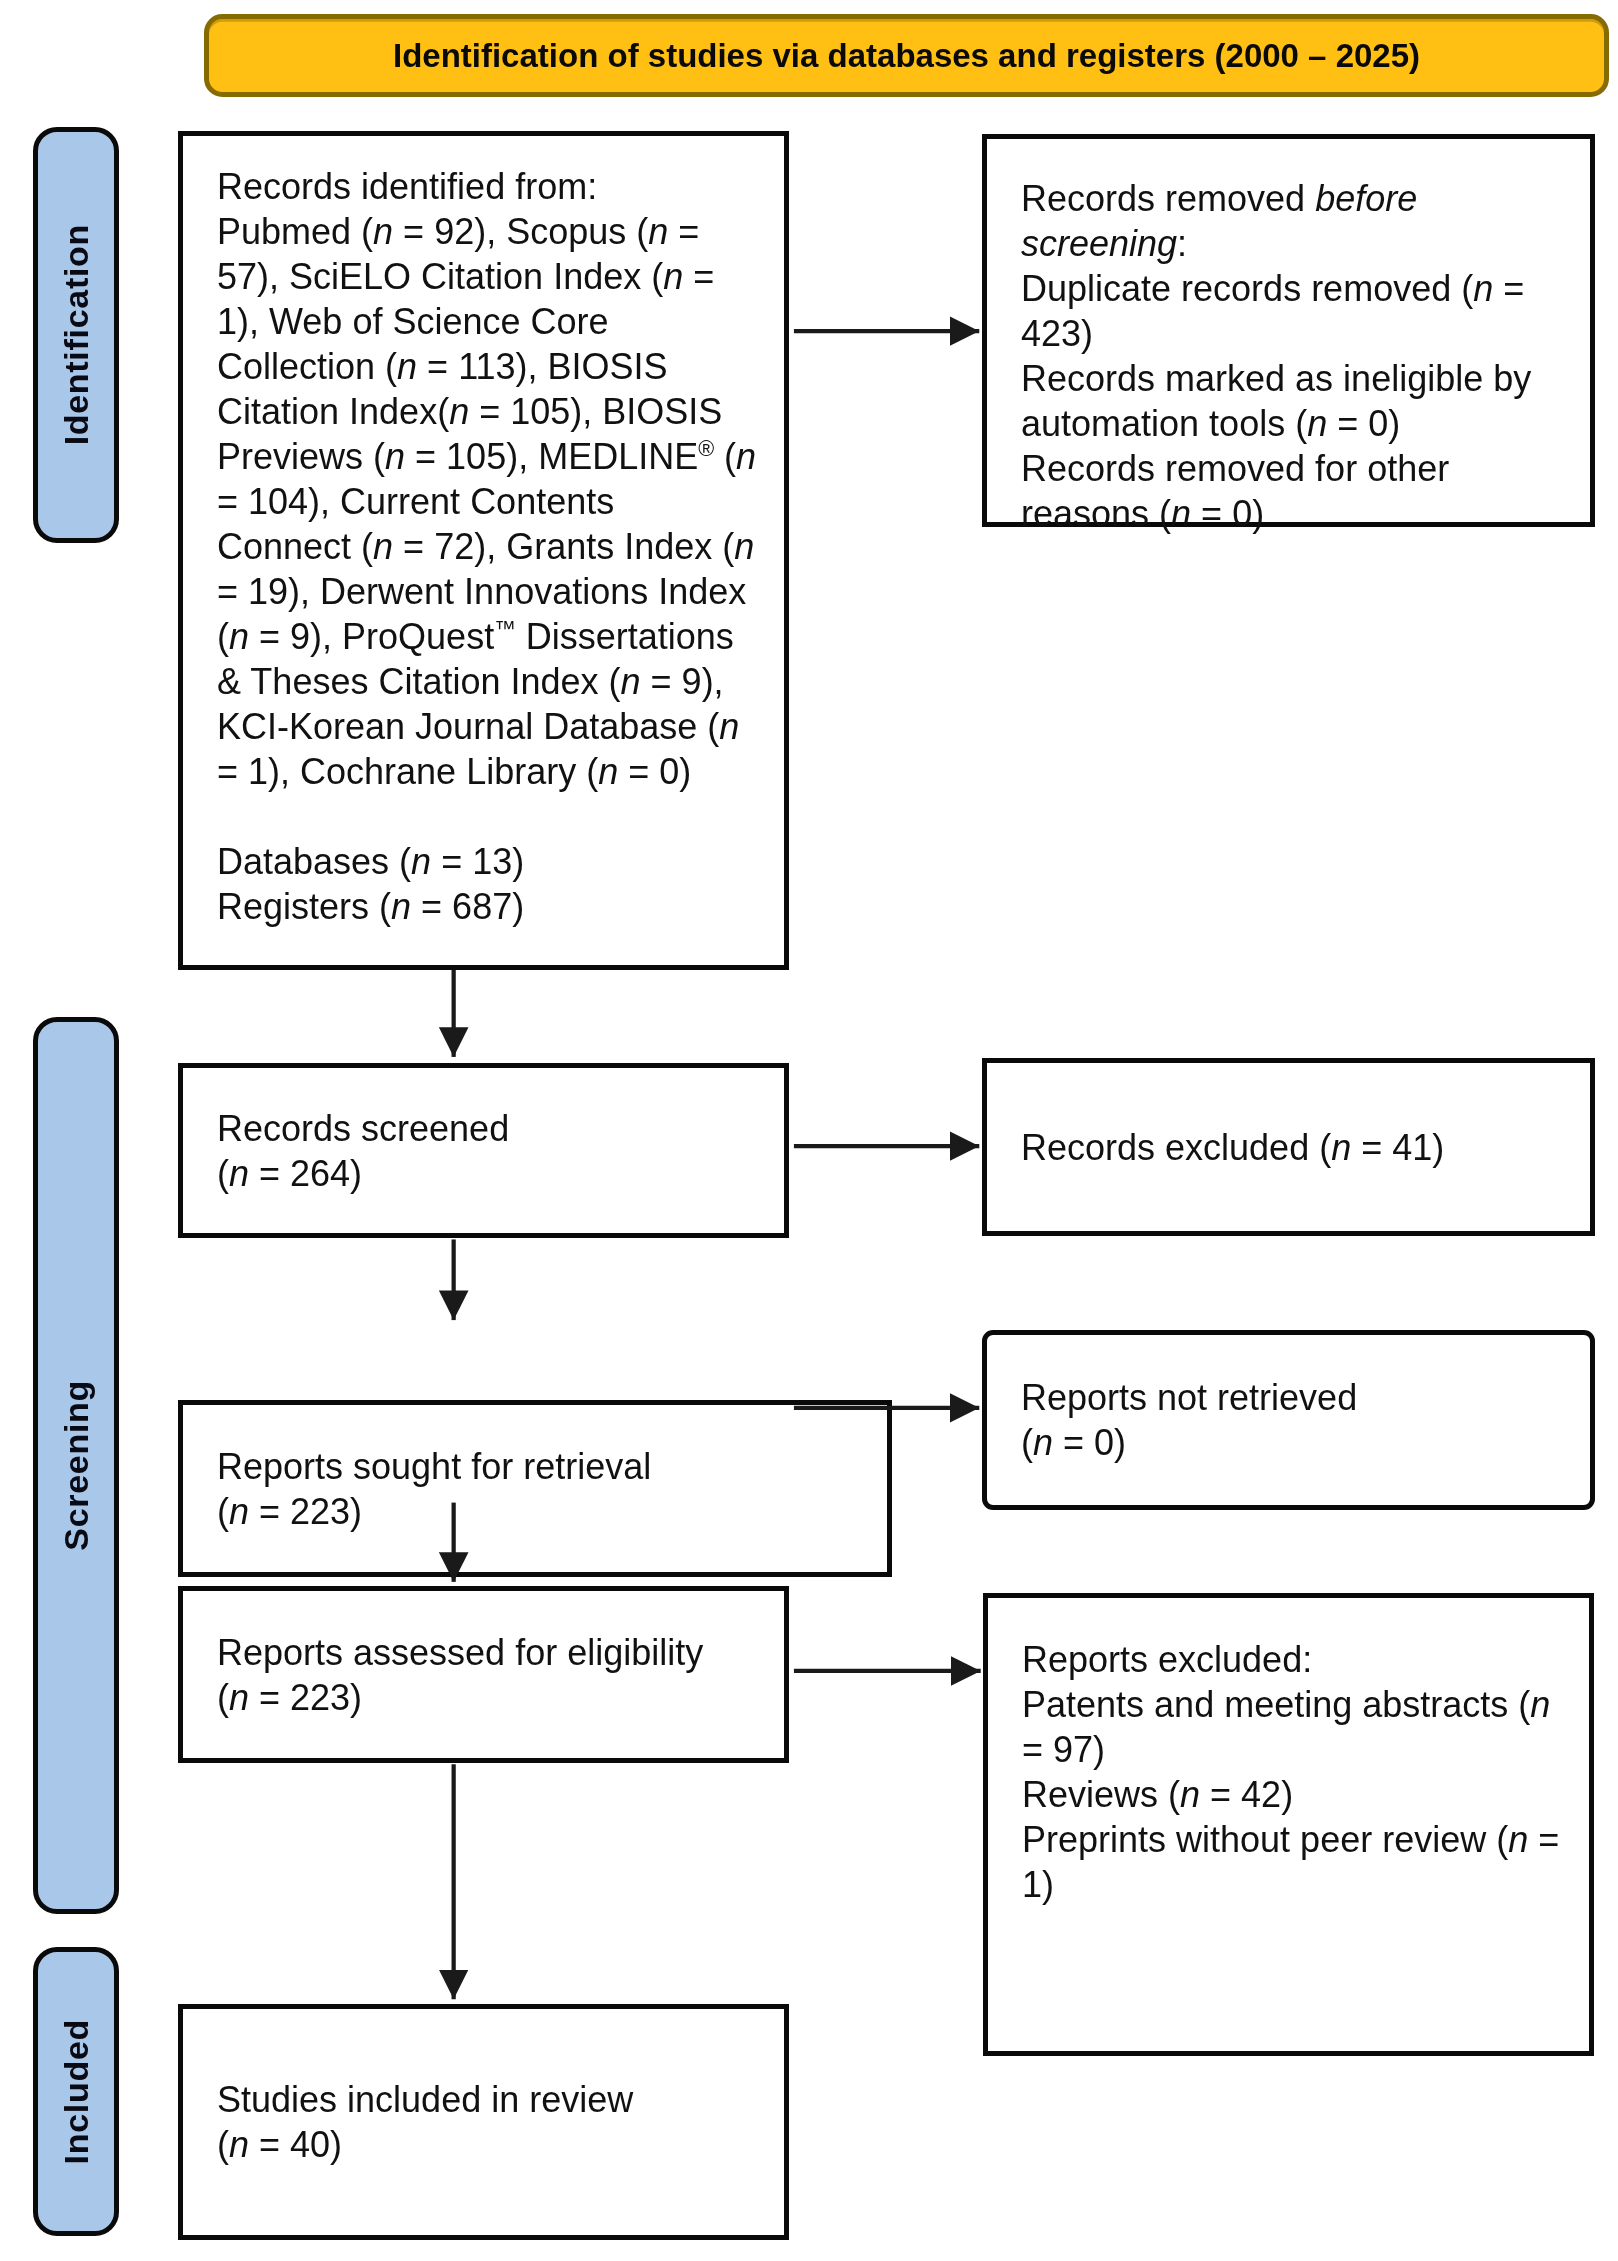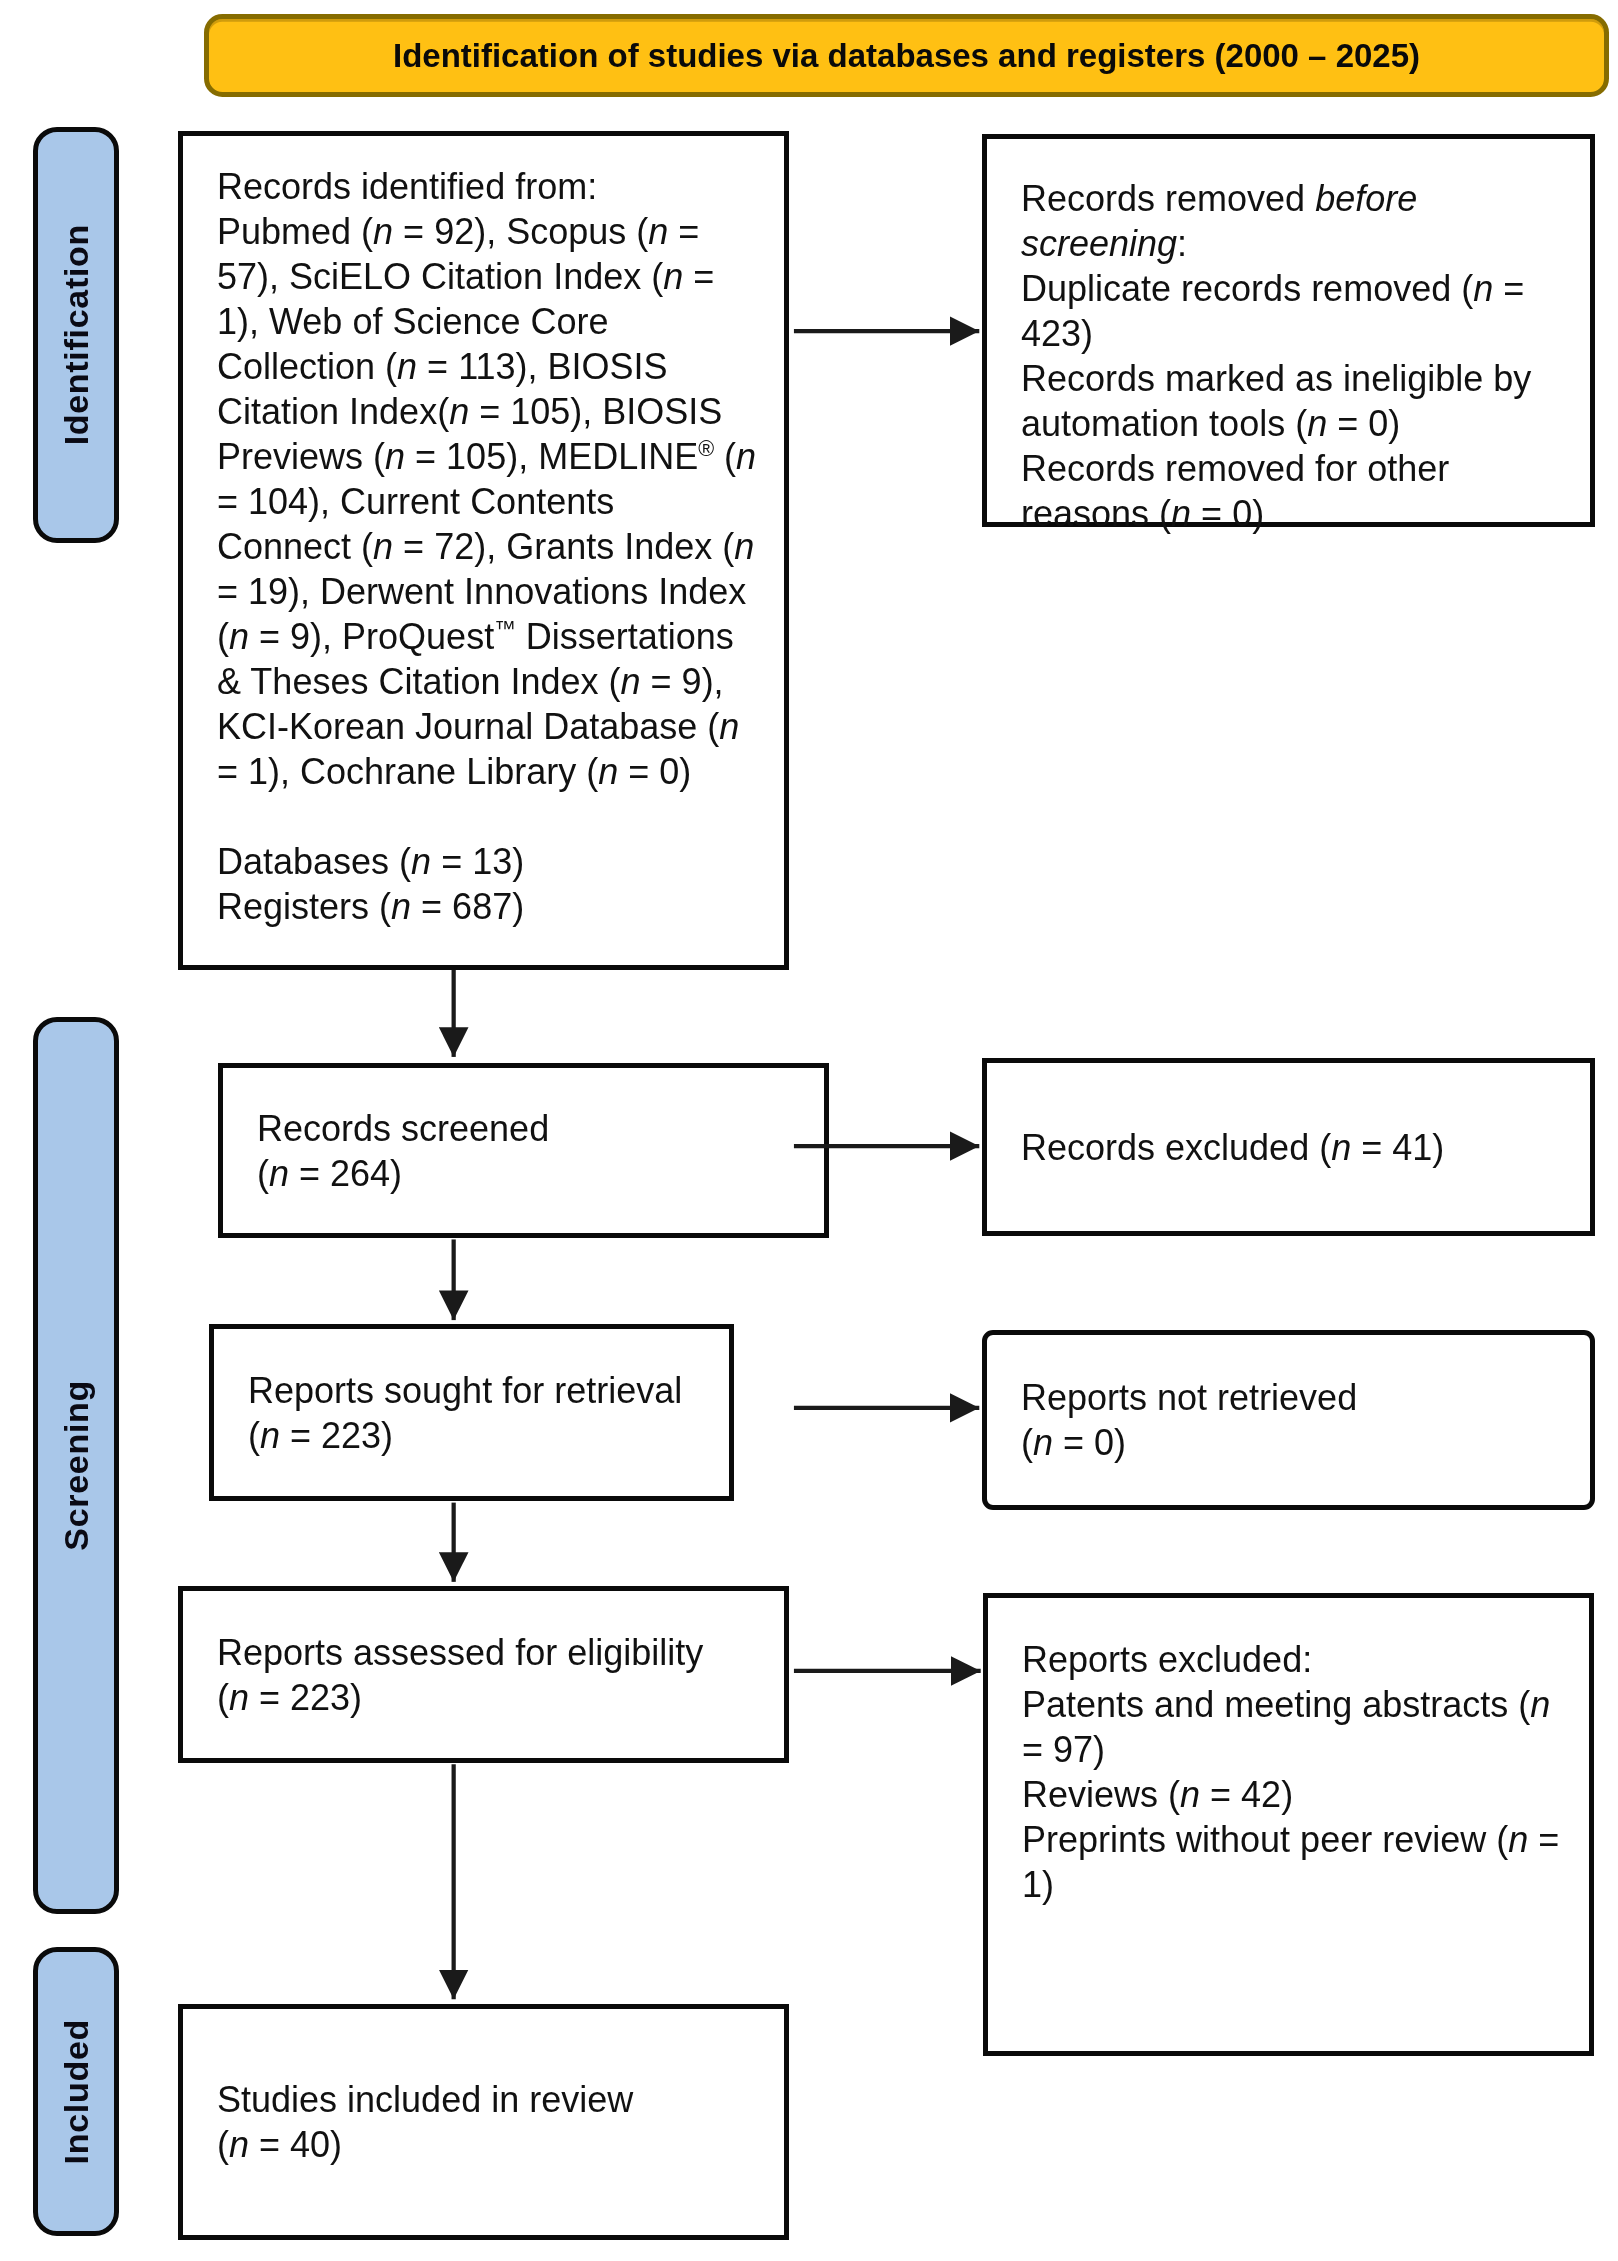--- a/index.html
+++ b/index.html
@@ -60,23 +60,23 @@
   .center-v {
     display: flex; flex-direction: column; justify-content: center;
     padding-left: 34px; padding-right: 21px;
   }
   .tline { min-height: 45px; }
   em { font-style: italic; }
   sup { font-size: 60%; line-height: 0; }
 
   .box-records-identified   { left: 178px;  top: 131px;  width: 611px; height: 839px; }
   .box-records-removed      { left: 982px; top: 134px;  width: 613px; height: 393px;  padding-top: 37px; }
-  .box-records-screened     { left: 178px;  top: 1063px; width: 611px; height: 175px; margin-left: 40px; }
+  .box-records-screened     { left: 178px;  top: 1063px; width: 611px; height: 175px; }
   .box-records-excluded     { left: 982px; top: 1058px; width: 613px; height: 178px; }
-  .box-reports-sought       { left: 178px;  top: 1324px; width: 525px; height: 177px; margin-left: 31px; }
+  .box-reports-sought       { left: 178px;  top: 1400px; width: 714px; height: 177px; }
   .box-reports-not-retrieved{ left: 982px; top: 1330px; width: 613px; height: 180px; border-radius: 11px; }
   .box-reports-assessed     { left: 178px;  top: 1586px; width: 611px; height: 177px; }
   .box-reports-excluded     { left: 983px; top: 1593px; width: 611px; height: 463px; padding-top: 39px; }
   .box-studies-included     { left: 178px;  top: 2004px; width: 611px; height: 236px; }
 
   .arrows {
     position: absolute; inset: 0;
     width: 1619px; height: 2261px;
     pointer-events: none;
   }

